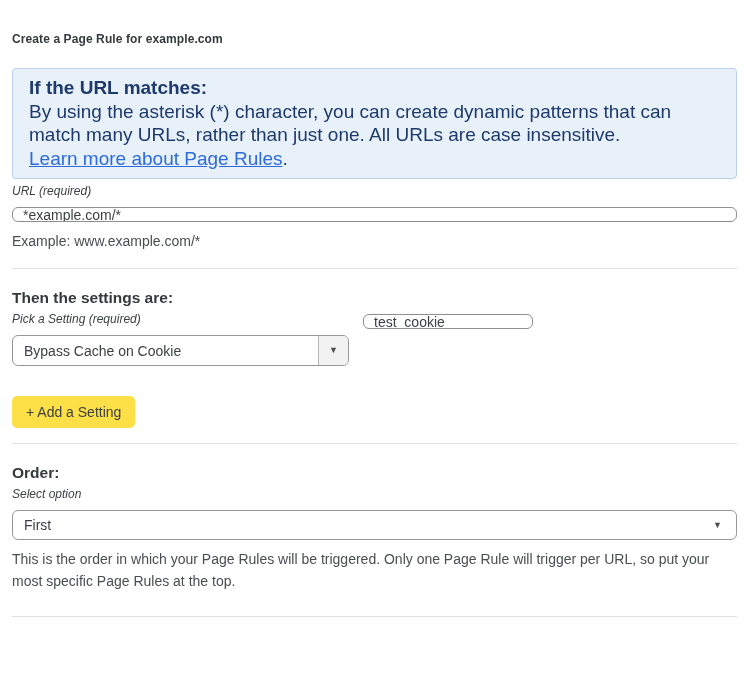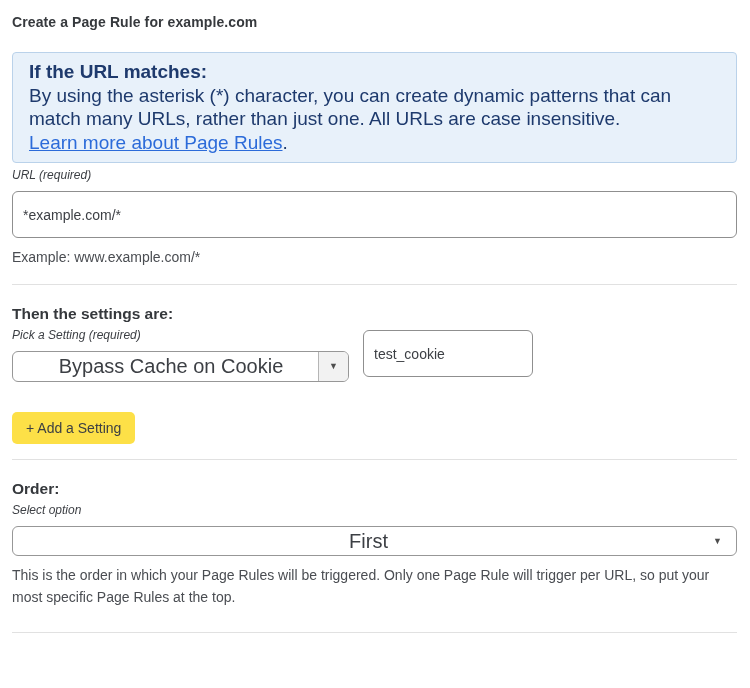--- a/index.html
+++ b/index.html
@@ -7,25 +7,25 @@
   body {
     height: 688px;
     overflow: hidden;
     background: #ffffff;
     font-family: "Liberation Sans", sans-serif;
     color: #36393d;
   }
   .container { padding: 12px 13px 0 12px; }
 
   .page-title {
-    font-size: 14px;
+    font-size: 12px;
     font-weight: bold;
     color: #36393d;
     letter-spacing: 0.1px;
-    margin-top: 2px;
+    margin-top: 20px;
   }
 
   .info-box {
     margin-top: 22px;
     background: #e8f1fa;
     border: 1px solid #bad2ea;
     border-radius: 4px;
     padding: 7px 16px 8px 16px;
     color: #1e3a6d;
     font-size: 19px;
@@ -42,21 +42,21 @@
     font-size: 12px;
     color: #3c3f44;
     margin-top: 5px;
     margin-bottom: 9px;
     font-style: italic;
   }
 
   .text-input {
     display: block;
     width: 100%;
-    height: 47px;
+    height: 15px;
     border: 1px solid #8f8f8f;
     border-radius: 6px;
     padding: 0 10px;
     font-family: "Liberation Sans", sans-serif;
     font-size: 14px;
     color: #3c3f44;
     background: #fff;
     outline: none;
   }
 
@@ -93,24 +93,23 @@
     height: 31px;
     border: 1px solid #979797;
     border-radius: 6px;
     background: #fff;
     cursor: pointer;
     overflow: hidden;
   }
   .select-box .select-value {
     flex: 1;
     padding-left: 11px;
-    font-size: 20px;
+    font-size: 14px;
     color: #3c3f44;
     white-space: nowrap;
-    text-align: center;
   }
   .select-arrow-button {
     width: 30px;
     height: 100%;
     border-left: 1px solid #b5b5b5;
     background: #f2f2f2;
     display: flex;
     align-items: center;
     justify-content: center;
   }

